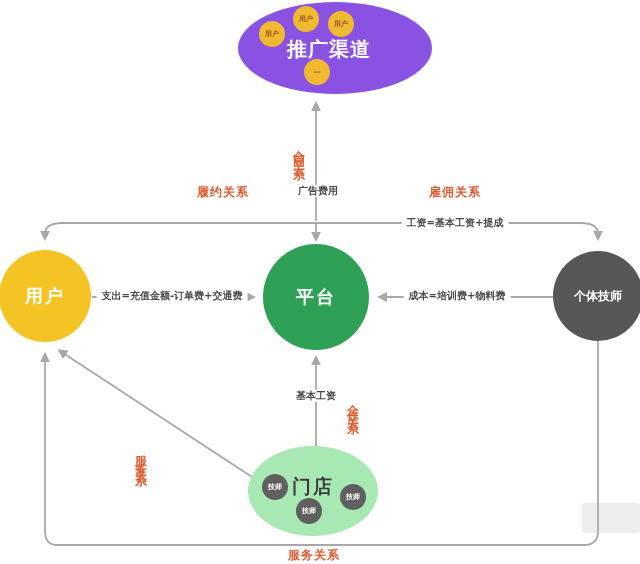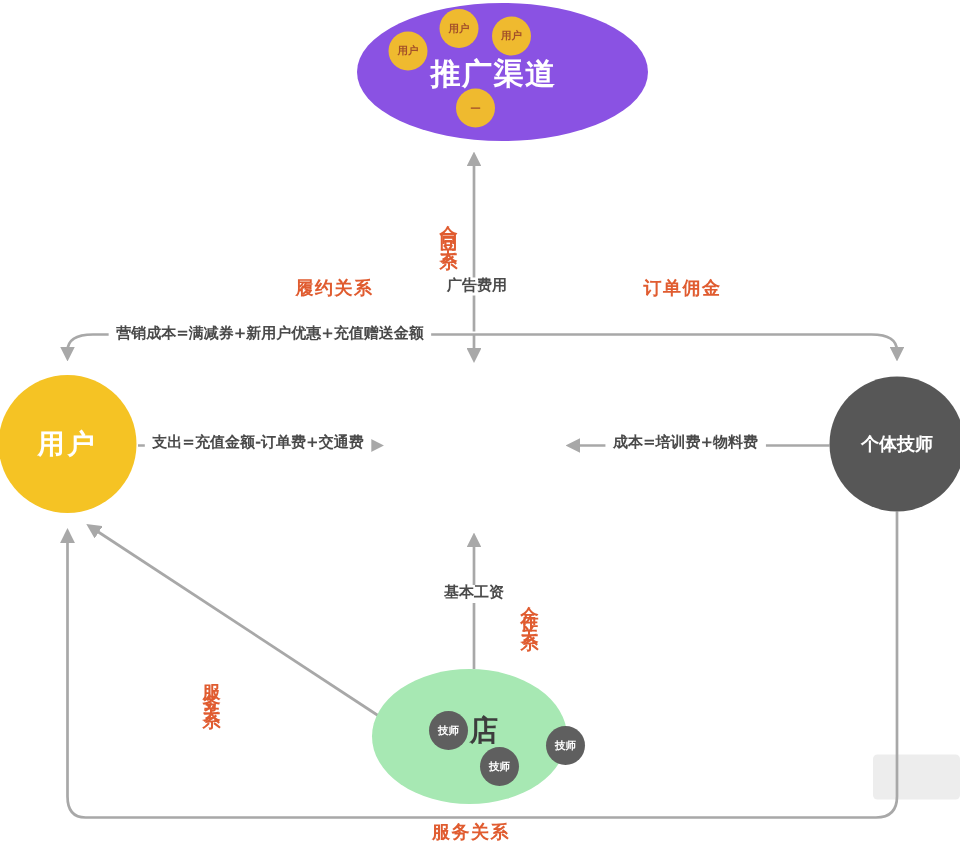--- a/index.html
+++ b/index.html
@@ -21,21 +21,21 @@
   .node-platform .nlabel { font-size:18px; letter-spacing:2px; }
   .node-tech { left:553px; top:251px; width:90px; height:90px; background:#575757; }
   .node-tech .nlabel { font-size:12px; }
   .node-store { left:248px; top:446px; width:130px; height:90px; background:#a7e8b3; }
   .node-store .nlabel { color:#3d3d3d; font-size:19px; letter-spacing:2px; margin-top:-8px; }
 
   .mini { position:absolute; width:26px; height:26px; border-radius:50%;
           display:flex; align-items:center; justify-content:center;
           font-size:7px; font-weight:bold; white-space:nowrap; }
   .mini-user { background:#efba2f; color:#a3502a; }
-  .mini-tech { background:#5f5f5f; color:#fff;margin-left:24px; }
+  .mini-tech { background:#5f5f5f; color:#fff; }
 
   .lbl { position:absolute; z-index:3; transform:translate(-50%,-50%);
          white-space:nowrap; line-height:1.2; }
   .flow { font-size:10px; font-weight:600; color:#4a4a4a; background:#fff; padding:0 5px; }
   .rel  { font-size:12px; font-weight:bold; color:#e05c30; letter-spacing:1px; }
   .vert { writing-mode:vertical-rl; text-orientation:upright; letter-spacing:6px; line-height:1; }
 
   .watermark { position:absolute; left:582px; top:503px; width:58px; height:30px;
                background:#ededed; border-radius:3px; z-index:0; }
 </style>
@@ -77,41 +77,44 @@
       <span>用户</span>
     </div>
     <div class="mini mini-user" style="left:66px; top:57px;">
       <span>—</span>
     </div>
   </div>
 
   <div class="node circle node-user">
     <span class="nlabel">用户</span>
   </div>
+  <div class="node circle node-platform">
+    <span class="nlabel">平台</span>
+  </div>
   <div class="node circle node-tech">
     <span class="nlabel">个体技师</span>
   </div>
 
   <div class="node ellipse node-store">
     <span class="nlabel">门店</span>
     <div class="mini mini-tech" style="left:14px; top:28px;">
       <span>技师</span>
     </div>
     <div class="mini mini-tech" style="left:48px; top:52px;">
       <span>技师</span>
     </div>
     <div class="mini mini-tech" style="left:92px; top:38px;">
       <span>技师</span>
     </div>
   </div>
 
   <div class="lbl rel" style="left:175px; top:192px;margin-left:48px;">履约关系</div>
-  <div class="lbl flow" style="left:180px; top:223px;">营销成本=满减券+新用户优惠+充值赠送金额</div>
 
-  <div class="lbl rel" style="left:455px; top:192px;">订单佣金</div>
+  <div class="lbl rel" style="left:455px; top:192px;">雇佣关系</div>
+  <div class="lbl flow" style="left:455px; top:223px;">工资=基本工资+提成</div>
 
   <div class="lbl rel vert" style="left:299px; top:152px;">合同关系</div>
   <div class="lbl flow" style="left:318px; top:191px;">广告费用</div>
 
   <div class="lbl flow" style="left:172px; top:296px;">支出=充值金额-订单费+交通费</div>
   <div class="lbl flow" style="left:457px; top:296px;">成本=培训费+物料费</div>
 
   <div class="lbl flow" style="left:316px; top:396px;">基本工资</div>
   <div class="lbl rel vert" style="left:353px; top:406px;">合作关系</div>
 

